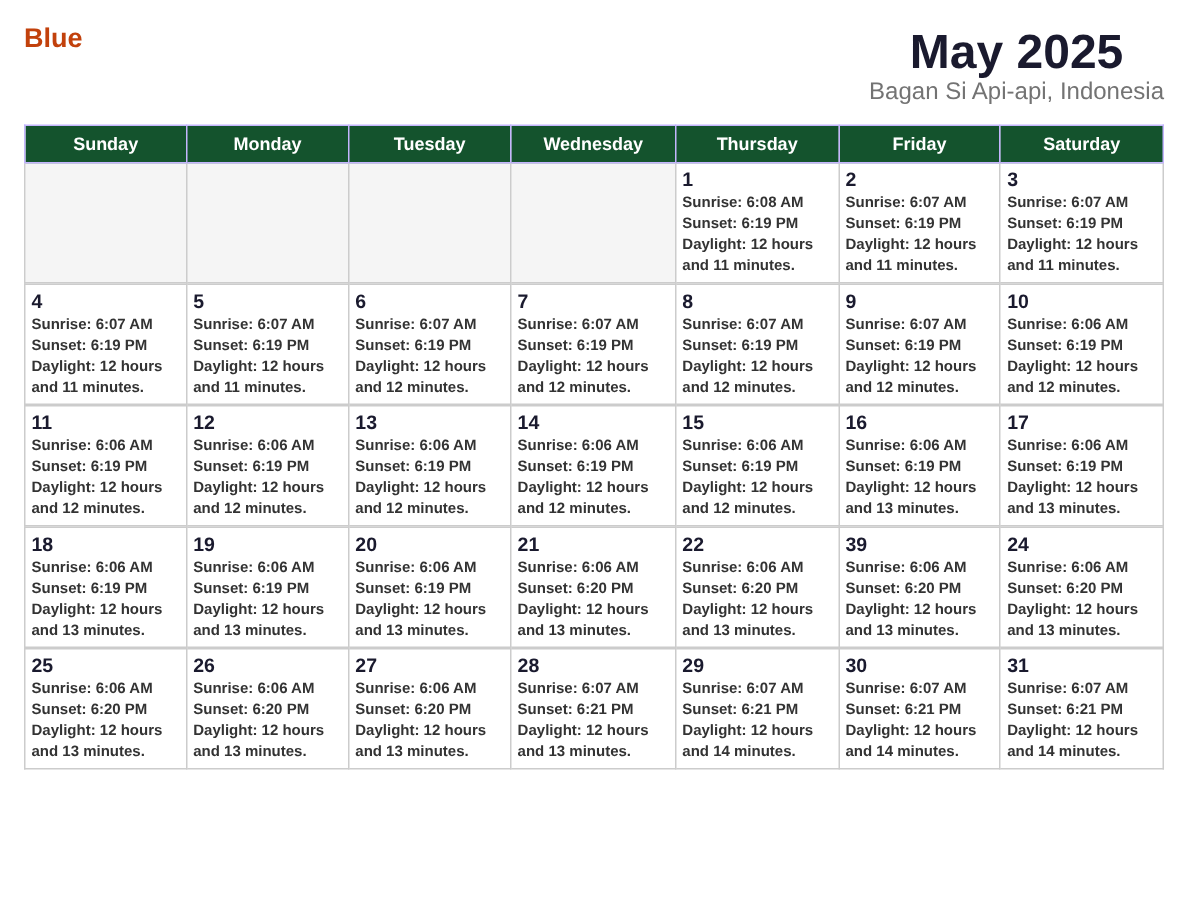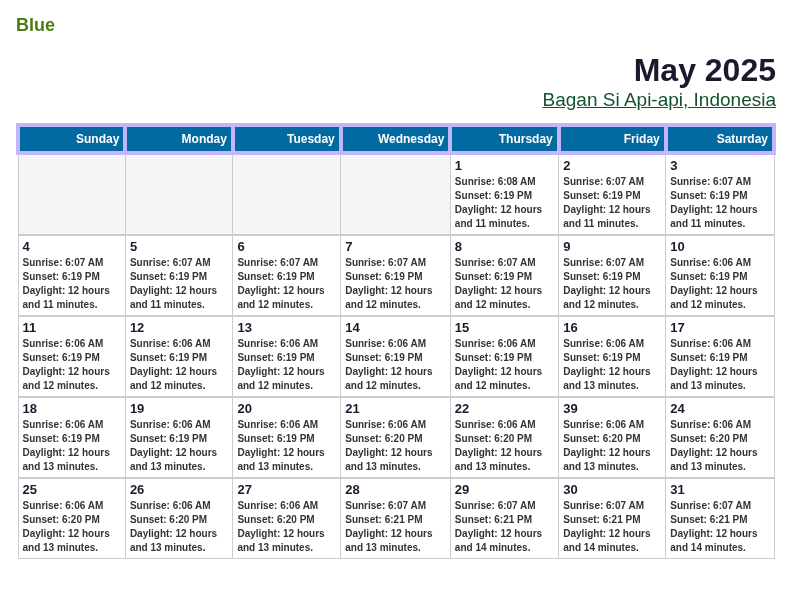--- a/index.html
+++ b/index.html
@@ -28,46 +28,44 @@
     }
     .logo-text span {
       color: #3a7bd5;
     }
     .logo-icon {
       width: 24px;
       height: 24px;
       margin-left: 2px;
     }
     .title-block {
-      text-align: right;
-      margin-top: 36px;
+      text-align: center;
     }
     .month-title {
       font-size: 32px;
       font-weight: bold;
       color: #1a1a2e;
     }
     .location-title {
-      font-size: 19px;
-      color: #14532d;
-      text-decoration: underline;
+      font-size: 16px;
+      color: #737373;
     }
     .calendar {
       width: 100%;
       border-collapse: collapse;
       font-size: 11px;
     }
     .calendar th {
-      background: #0369a1;
+      background: #14532d;
       color: #fff;
       padding: 5px 4px;
-      text-align: right;
+      text-align: center;
       font-size: 12px;
       font-weight: bold;
-      border: 4px solid #c4b5fd;
+      border: 1px solid #c4b5fd;
     }
     .calendar td {
       border: 1px solid #ccc;
       vertical-align: top;
       padding: 3px 4px;
       width: 113px;
       min-height: 80px;
       background: #fff;
     }
     .calendar td.empty {
@@ -86,21 +84,21 @@
       line-height: 1.4;
       font-weight: bold;
     }
   </style>
 </head>
 <body>
 
 <div class="header">
   <div class="logo">
     <div>
-      <div class="logo-text" style="color:#4d7c0f;">Blue</div>
+      <div class="logo-text" style="color:#c2410c;">Blue</div>
     </div>
   </div>
   <div class="title-block">
     <div class="month-title">May 2025</div>
     <div class="location-title">Bagan Si Api-api, Indonesia</div>
   </div>
 </div>
 
 <table class="calendar">
   <thead>

